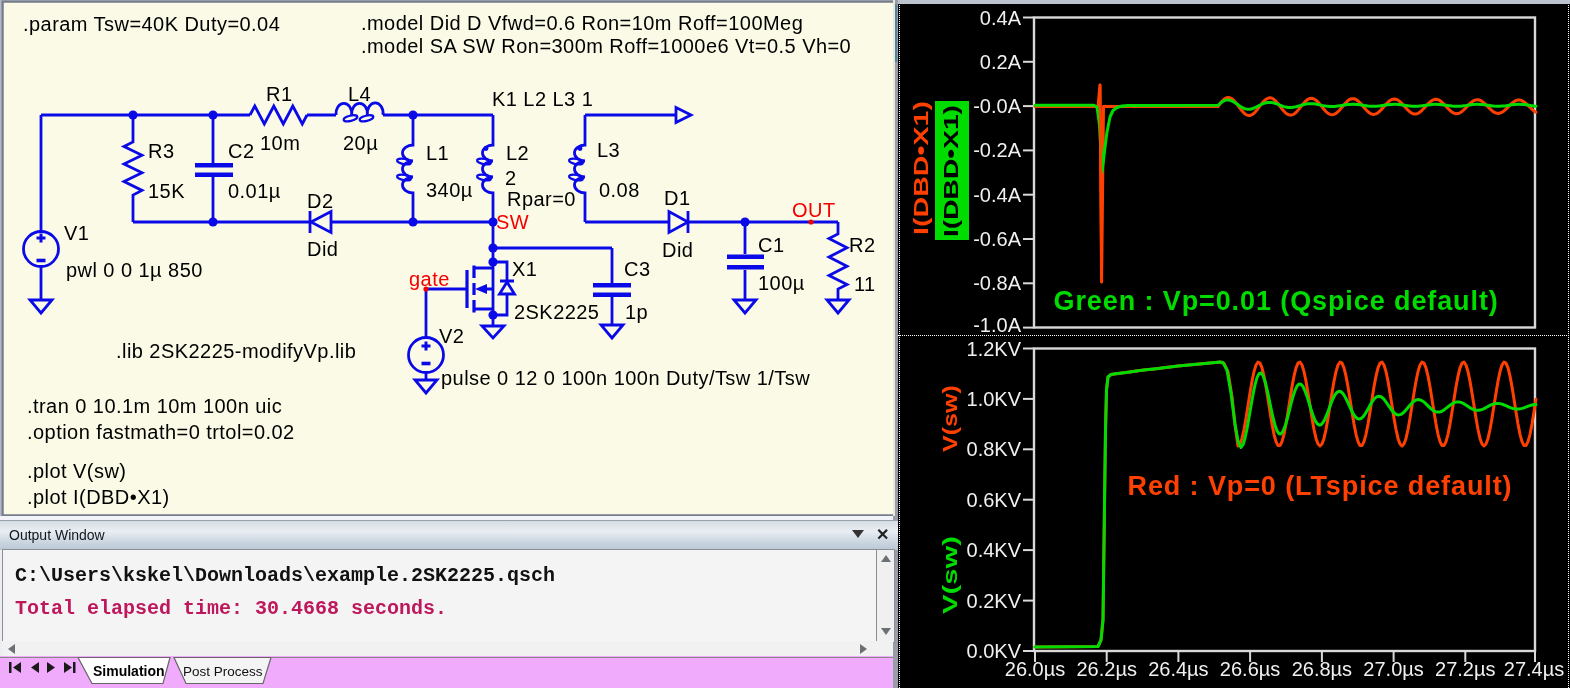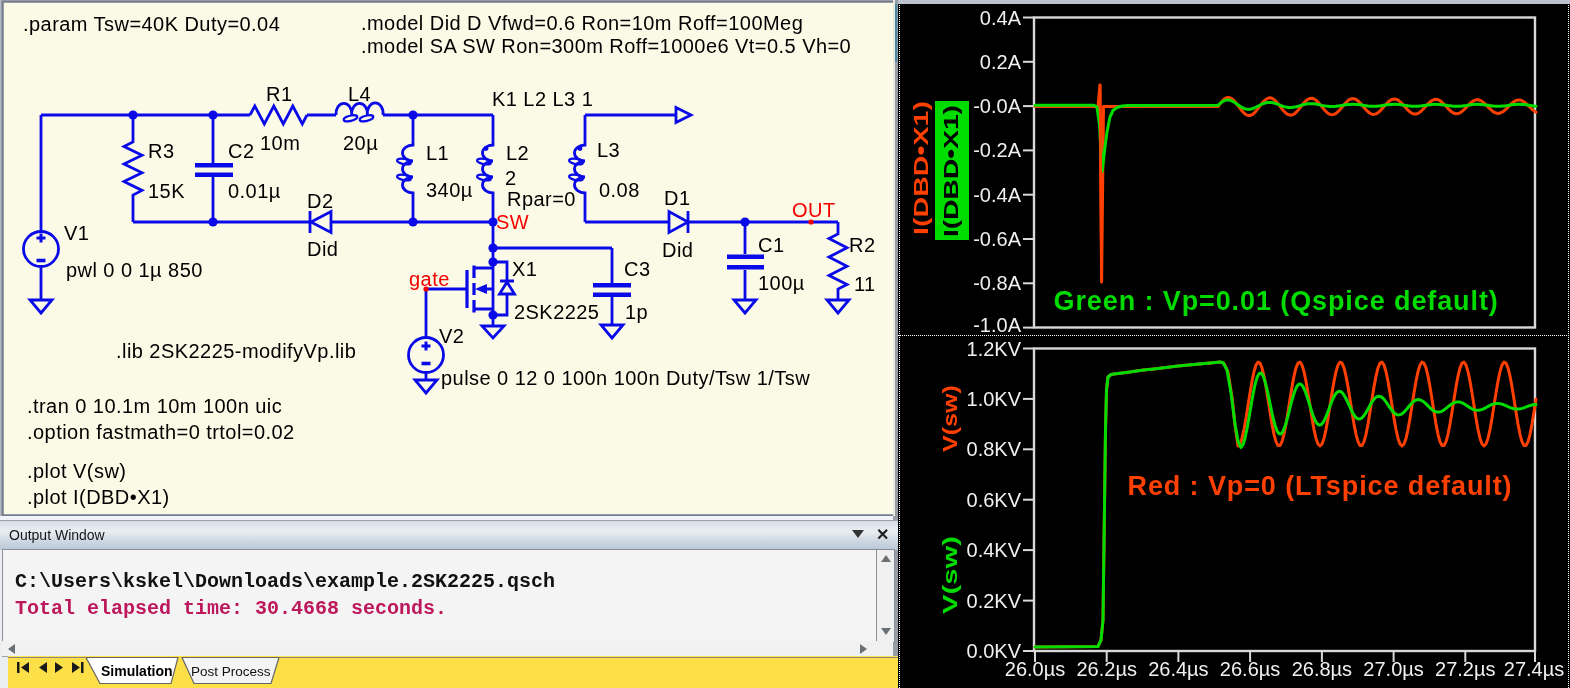--- a/index.html
+++ b/index.html
@@ -170,35 +170,35 @@
 <div class="abs" style="left:894.6px;top:4px;width:2.4px;height:58px;background:#4a87a6;"></div>
 
 <div class="abs" style="left:0;top:516px;width:893px;height:172px;background:#eceef2;">
   <div class="abs" style="left:0;top:0;width:893px;height:4px;background:#f2f3fa;"></div>
   <div class="abs" style="left:0;top:4px;width:1067px;height:29px;background:linear-gradient(180deg,#d6dde3 0%,#e9eef3 35%,#ccd7e1 70%,#b9c8d6 100%);border-top:1px solid #98a2ac;padding-left:11px;">
     <div class="abs" style="left:9px;top:6px;font-size:14px;color:#14161a;">Output Window</div>
     <div class="abs" style="left:852px;top:9px;width:0;height:0;border-left:6px solid transparent;border-right:6px solid transparent;border-top:8px solid #333;"></div>
     <div class="abs" style="left:876px;top:4px;font-size:16px;font-weight:bold;color:#222;">✕</div>
   </div>
   <div class="abs" style="left:2px;top:33px;width:874px;height:92px;background:#f4f4f4;border:1px solid #898f96;border-right:none;">
-    <div class="abs" style="left:12px;top:20px;font-family:'Liberation Mono',monospace;font-weight:bold;font-size:20px;color:#111;white-space:pre;">C:\Users\kskel\Downloads\example.2SK2225.qsch</div>
+    <div class="abs" style="left:12px;top:14px;font-family:'Liberation Mono',monospace;font-weight:bold;font-size:20px;color:#111;white-space:pre;">C:\Users\kskel\Downloads\example.2SK2225.qsch</div>
     <div class="abs" style="left:12px;top:47px;font-family:'Liberation Mono',monospace;font-weight:bold;font-size:20px;color:#be185d;white-space:pre;">Total elapsed time: 30.4668 seconds.</div>
   </div>
 
   <div class="abs" style="left:876px;top:33px;width:17px;height:92px;background:#f0f0f0;border:1px solid #898f96;">
     <div class="abs" style="left:4px;top:5px;width:0;height:0;border-left:5px solid transparent;border-right:5px solid transparent;border-bottom:7px solid #6b7075;"></div>
     <div class="abs" style="left:4px;top:78px;width:0;height:0;border-left:5px solid transparent;border-right:5px solid transparent;border-top:7px solid #6b7075;"></div>
   </div>
 
   <div class="abs" style="left:2px;top:125px;width:891px;height:15px;background:#f1f1f1;border-bottom:1px solid #9aa0a6;">
     <div class="abs" style="left:6px;top:3px;width:0;height:0;border-top:5px solid transparent;border-bottom:5px solid transparent;border-right:7px solid #6b7075;"></div>
     <div class="abs" style="left:858px;top:3px;width:0;height:0;border-top:5px solid transparent;border-bottom:5px solid transparent;border-left:7px solid #6b7075;"></div>
   </div>
 
-  <div class="abs" style="left:8px;top:140px;width:893px;height:32px;background:#fde047;">
+  <div class="abs" style="left:0;top:140px;width:893px;height:32px;background:#f0abfc;">
     <svg width="300" height="32" style="position:absolute;left:0;top:0;">
       <g fill="#1a1a1a">
         <rect x="9" y="6" width="2.5" height="11"></rect>
           <path d="M21,6 l-8,5.5 l8,5.5 Z"></path>
         <path d="M39,6 l-8,5.5 l8,5.5 Z"></path>
         <path d="M47,6 l8,5.5 l-8,5.5 Z"></path>
         <path d="M64,6 l8,5.5 l-8,5.5 Z"></path>
           <rect x="73" y="6" width="2.5" height="11"></rect>
       </g>
       <path d="M78,1.5 L170,1.5 L163,27.5 L92,27.5 Z" fill="#ffffff" stroke="#666" stroke-width="1.2"></path>

